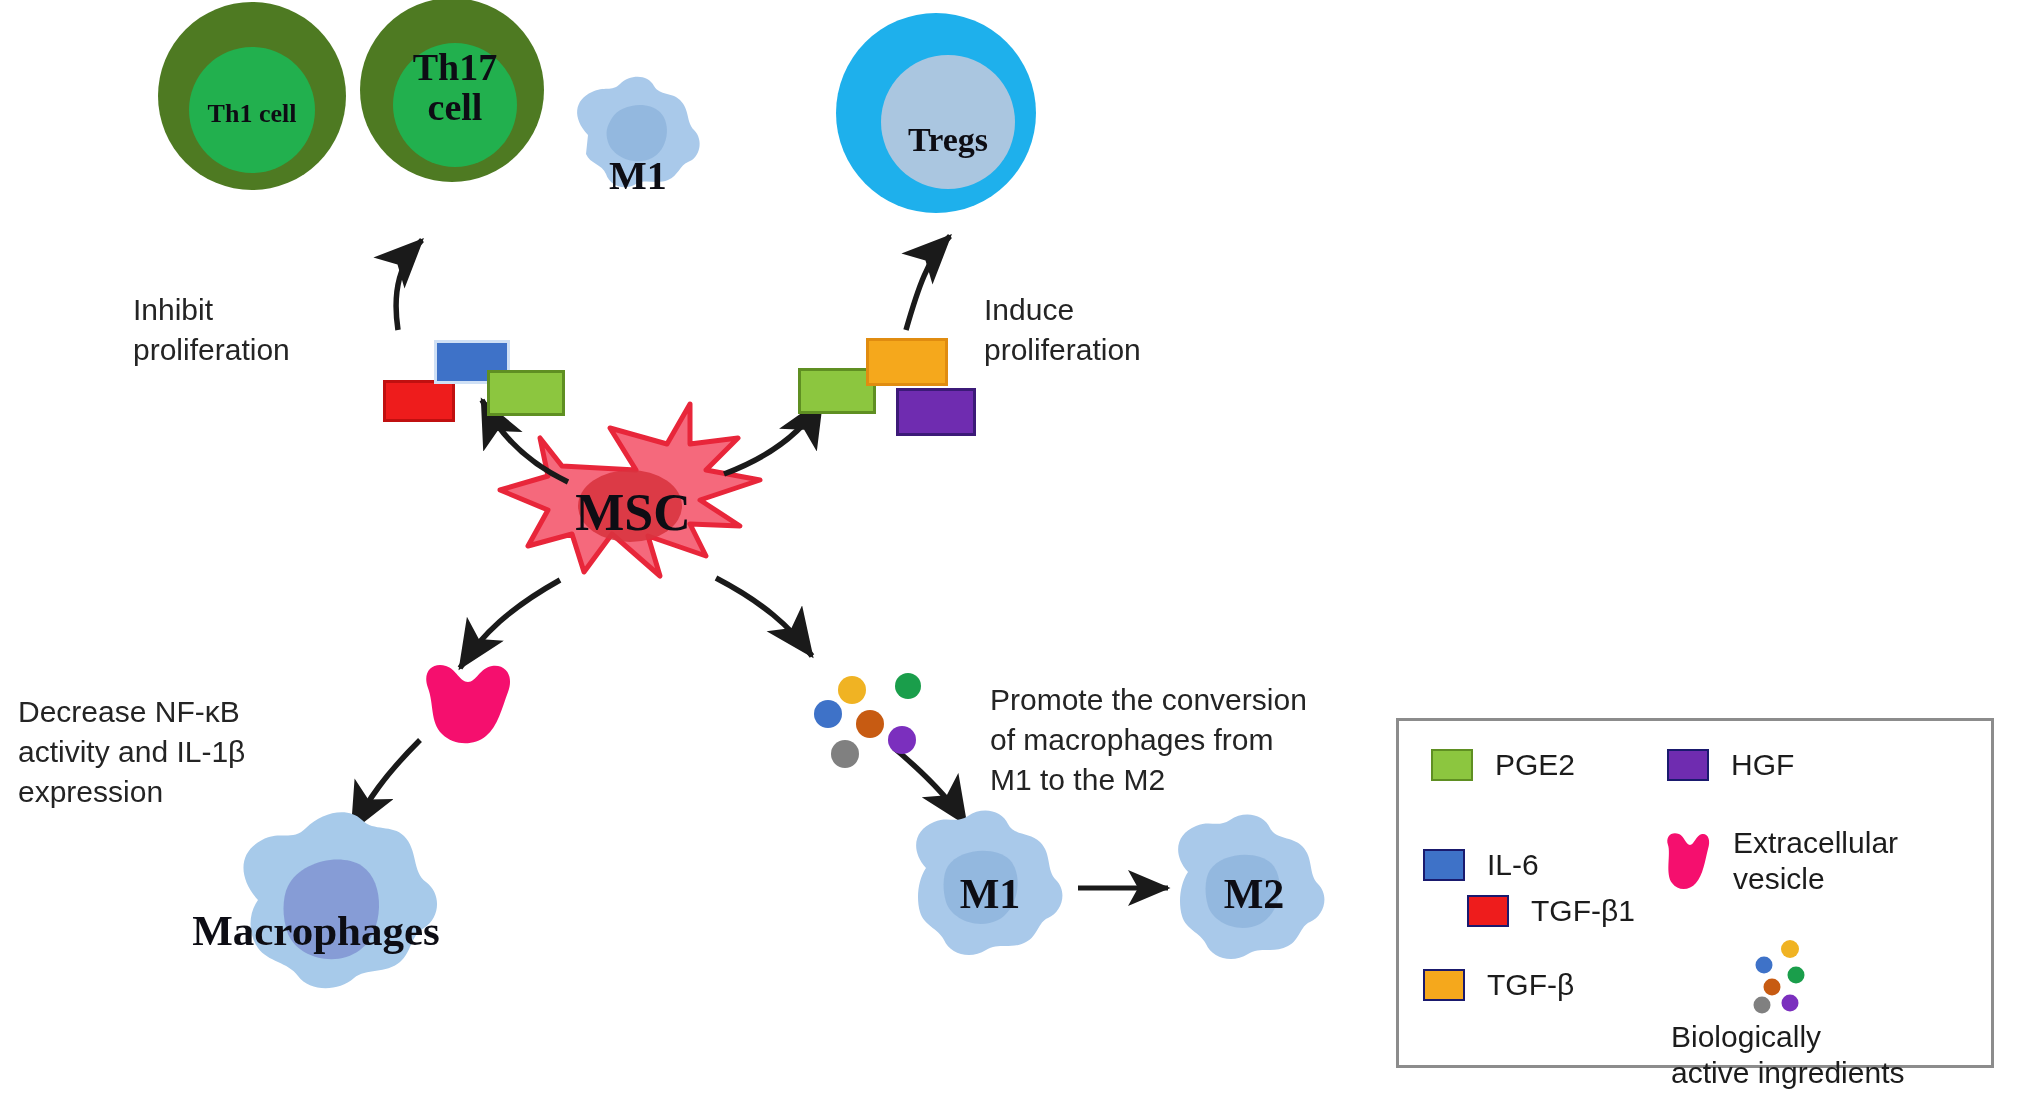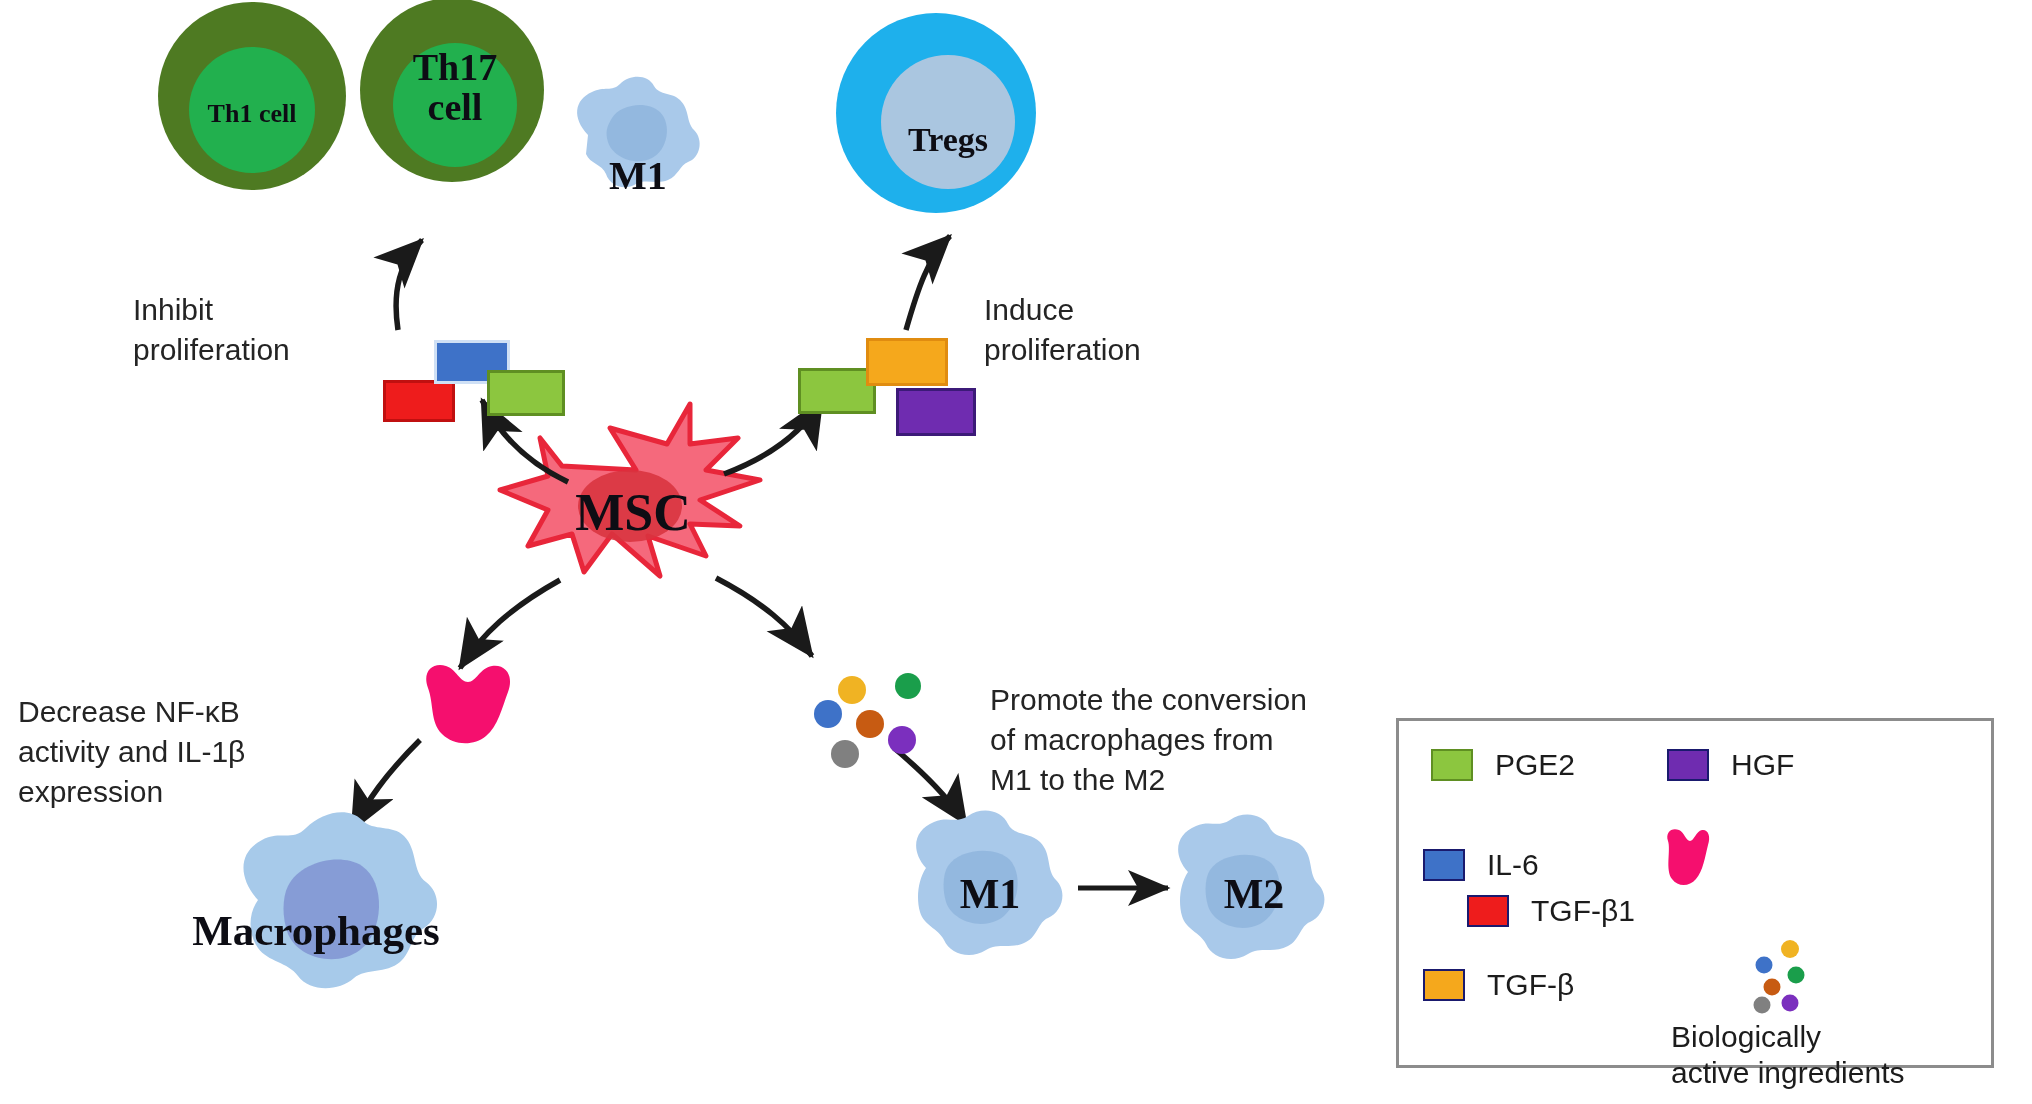--- a/index.html
+++ b/index.html
@@ -253,20 +253,22 @@
     <span class="swatch" style="background:#6f2cb0; border-color:#1a1a6e;"></span>
     <span class="legend-label">HGF</span>
   </div>
 
   <div class="legend-row" style="left:262px; top:104px;">
     <svg width="50" height="64" viewBox="0 0 50 64" style="flex:0 0 auto;">
       <path d="M7,16 C4,7 11,2 18,5 C23,7 25,16 29,16 C33,16 35,6 41,5
                C47,4 50,11 47,20 C44,32 42,46 35,54 C28,62 17,62 11,54
                C4,45 10,25 7,16 Z" fill="#f50f6e"></path>
     </svg>
+    <span class="legend-label">Extracellular
+vesicle</span>
   </div>
 
   <div class="legend-row" style="left:258px; top:212px;flex-direction:column;">
     <svg width="62" height="86" viewBox="0 0 62 86" style="flex:0 0 auto;">
       <circle cx="14" cy="32" r="8.5" fill="#3e72c8"></circle>
       <circle cx="40" cy="16" r="9" fill="#f0b323"></circle>
       <circle cx="22" cy="54" r="8.5" fill="#c75b12"></circle>
       <circle cx="46" cy="42" r="8.5" fill="#1a9e4b"></circle>
       <circle cx="12" cy="72" r="8.5" fill="#808080"></circle>
       <circle cx="40" cy="70" r="8.5" fill="#7b2fbe"></circle>

